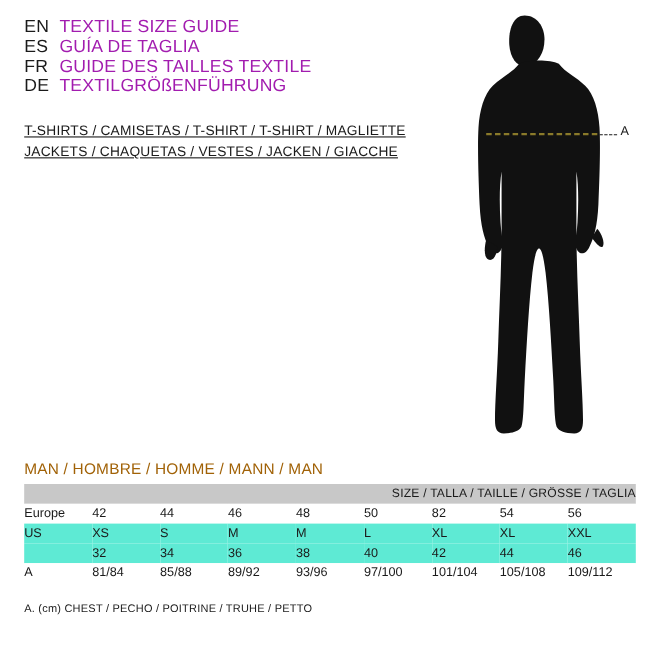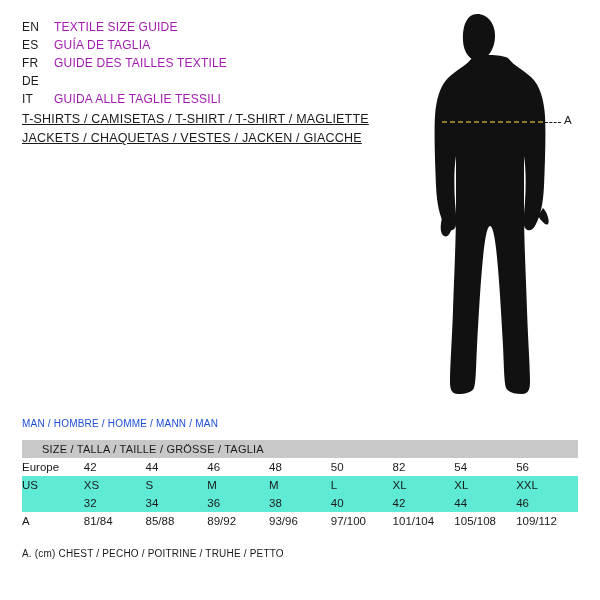--- a/index.html
+++ b/index.html
@@ -23,23 +23,23 @@
 
   
   .lang-block {
     position: absolute;
     left: 22px;
     top: 16px;
     width: 340px;
   }
   .lang-row {
     display: flex;
-    align-items: flex-end;
+    align-items: flex-start;
     height: 18px;
-    font-size: 12px;
+    font-size: 16px;
     letter-spacing: 0.2px;
   }
   .lang-code {
     width: 32px;
     flex: 0 0 32px;
     color: #1a1a1a;
   }
   .lang-text {
     color: #a21caf;
     white-space: nowrap;
@@ -85,23 +85,23 @@
     top: 112px;
     width: 16px;
     border-top: 1.5px dashed #1a1a1a;
   }
 
   
   .table-title {
     position: absolute;
     left: 22px;
     top: 418px;
-    font-size: 10px;
-    letter-spacing: 0.2px;
-    color: #1d4ed8;
+    font-size: 14px;
+    letter-spacing: 0.2px;
+    color: #a16207;
   }
   table.size-table {
     position: absolute;
     left: 22px;
     top: 440px;
     width: 556px;
     border-collapse: collapse;
     font-size: 11.5px;
     table-layout: fixed;
   }
@@ -111,20 +111,21 @@
     height: 18px;
     text-align: left;
     font-weight: normal;
     color: #1a1a1a;
   }
   table.size-table th.hdr-cell {
     background: #c8c8c8;
     padding-left: 20px;
     font-size: 11px;
     letter-spacing: 0.2px;
+    text-align: right;
   }
   tr.row-shade td {
     background: #5eead4;
   }
   tr.row-plain td {
     background: #ffffff;
   }
   td.label-col {
     padding-left: 4px;
     width: 86px;
@@ -155,24 +156,21 @@
     <div class="lang-row">
       <span class="lang-code">ES</span>
       <span class="lang-text">GUÍA DE TAGLIA</span>
     </div>
     <div class="lang-row">
       <span class="lang-code">FR</span>
       <span class="lang-text">GUIDE DES TAILLES TEXTILE</span>
     </div>
     <div class="lang-row">
       <span class="lang-code">DE</span>
-    </div>
-    <div class="lang-row">
-      <span class="lang-code">IT</span>
-      <span class="lang-text">GUIDA ALLE TAGLIE TESSILI</span>
+      <span class="lang-text">TEXTILGRÖßENFÜHRUNG</span>
     </div>
   </div>
 
   <div class="cat-block">
     <div class="cat-line">T-SHIRTS / CAMISETAS / T-SHIRT / T-SHIRT / MAGLIETTE</div>
     <div class="cat-line">JACKETS / CHAQUETAS / VESTES / JACKEN / GIACCHE</div>
   </div>
 
   <div class="figure-wrap">
     <svg class="figure-svg" width="200" height="400" viewBox="0 0 200 400">

